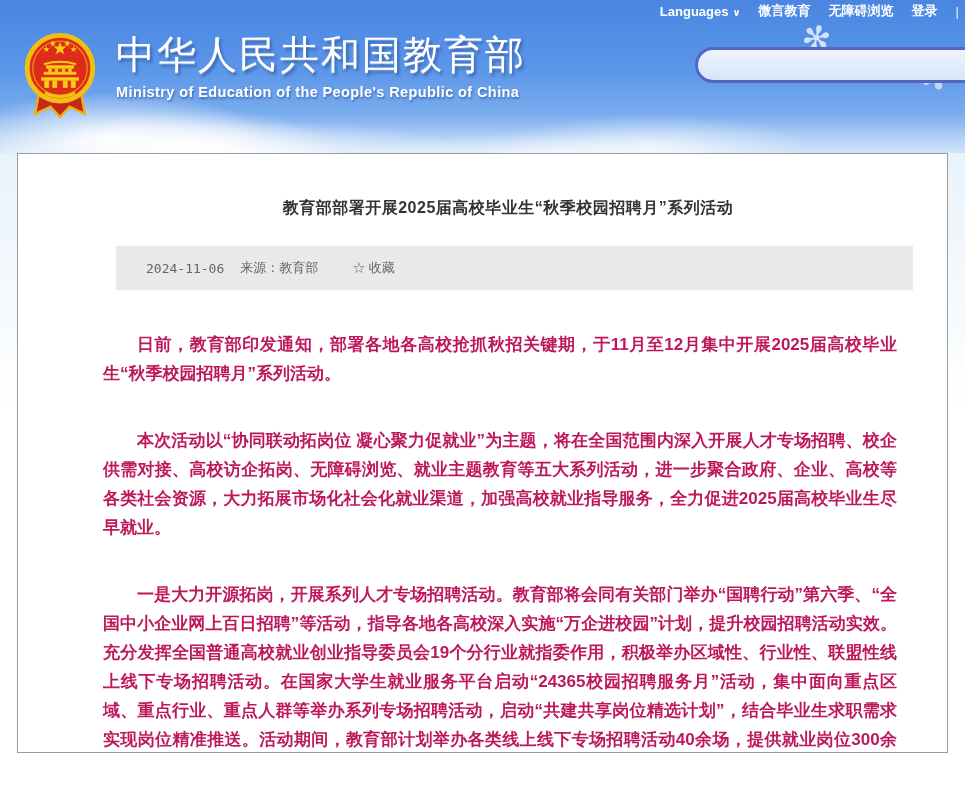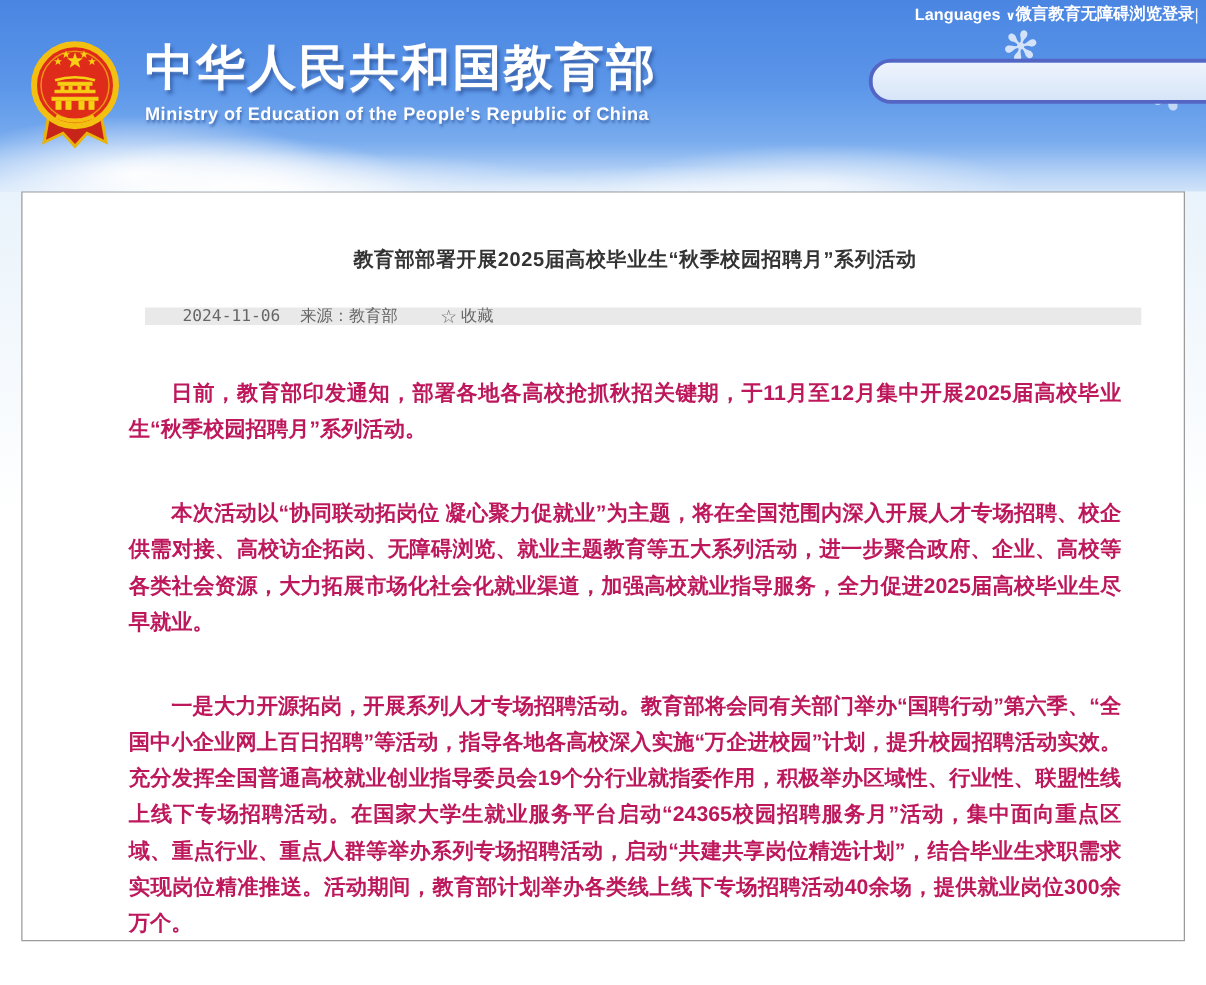--- a/index.html
+++ b/index.html
@@ -19,30 +19,30 @@
   .c5 { left:340px; top:132px; width:420px; height:55px; opacity:.8; }
   .header-fade { position:absolute; left:0; right:0; bottom:0; height:40px;
     background:linear-gradient(180deg, rgba(255,255,255,0), rgba(255,255,255,.45)); }
 
   .dandelion { position:absolute; color:rgba(255,255,255,.75); font-size:34px; }
   .d1 { right:135px; top:18px; transform:rotate(15deg); }
   .d2 { right:10px;  top:48px; font-size:44px; transform:rotate(-10deg); opacity:.8; }
 
   
   .topbar { position:absolute; top:2px; right:6px; display:flex; align-items:center;
-    color:#ffffff; font-size:13px; font-weight:bold; z-index:5; }
+    gap:18px; color:#ffffff; font-size:13px; font-weight:bold; z-index:5; }
   .topbar .tb-item { cursor:pointer; white-space:nowrap; }
   .caret { font-size:10px; margin-left:4px; }
   .tb-sep { font-weight:normal; opacity:.9; }
 
   
   .brand { position:absolute; left:20px; top:32px; display:flex; align-items:flex-start; z-index:4; }
   .emblem { width:80px; height:90px; flex:0 0 auto; }
   .brand-text { margin-left:16px; padding-top:2px; }
-  .site-title { color:#ffffff; font-size:39px; font-weight:bold; letter-spacing:2px;
+  .site-title { color:#ffffff; font-size:39px; font-weight:normal; letter-spacing:2px;
     text-shadow:2px 3px 3px rgba(35,70,140,.6), 0 1px 1px rgba(255,255,255,.35); line-height:1.1; }
   .site-subtitle { color:#ffffff; font-size:14.5px; font-weight:bold; letter-spacing:.4px;
     margin-top:7px; text-shadow:1px 2px 2px rgba(35,70,140,.55); }
 
   
   .search-pill { position:absolute; top:47px; right:-30px; width:300px; height:36px;
     border:3px solid #5565c4; border-radius:20px;
     background:linear-gradient(180deg,#eef4fd,#d7e5f8); z-index:4; }
   .search-pill input { width:100%; height:100%; border:none; outline:none; background:transparent;
     padding:0 16px; font-size:14px; color:#333; border-radius:20px; }
@@ -57,21 +57,21 @@
   
   .content-wrap { width:100%; height:604px;
     background:linear-gradient(180deg,#e9f3fb 0%, #ffffff 260px); padding:0 17px; }
   .article-box { width:100%; height:600px; background:#ffffff;
     border:1px solid #9b9b9b; overflow:hidden; }
   .article-inner { padding:0 34px 0 85px; }
 
   .article-title { margin-top:44px; text-align:center; font-size:16px; font-weight:bold;
     color:#333333; letter-spacing:.5px; }
 
-  .meta-bar { margin:27px 0 0 13px; height:14px; background:#e9e9e9;
+  .meta-bar { margin:27px 0 0 13px; height:44px; background:#e9e9e9;
     display:flex; align-items:center; padding-left:30px; color:#666; font-size:13px; }
   .meta-date { font-family:"DejaVu Sans Mono","Liberation Mono",monospace; }
   .meta-source { margin-left:16px; }
   .meta-fav { margin-left:34px; display:flex; align-items:center; cursor:pointer; color:#666; }
   .star { font-size:15px; margin-right:3px; }
 
   .article-body { margin-top:40px; }
   .article-body p { font-size:17px; font-weight:bold; color:#be185d; line-height:29px;
     text-indent:2em; text-align:justify; margin:0 16px 38px 0; }
 </style>

